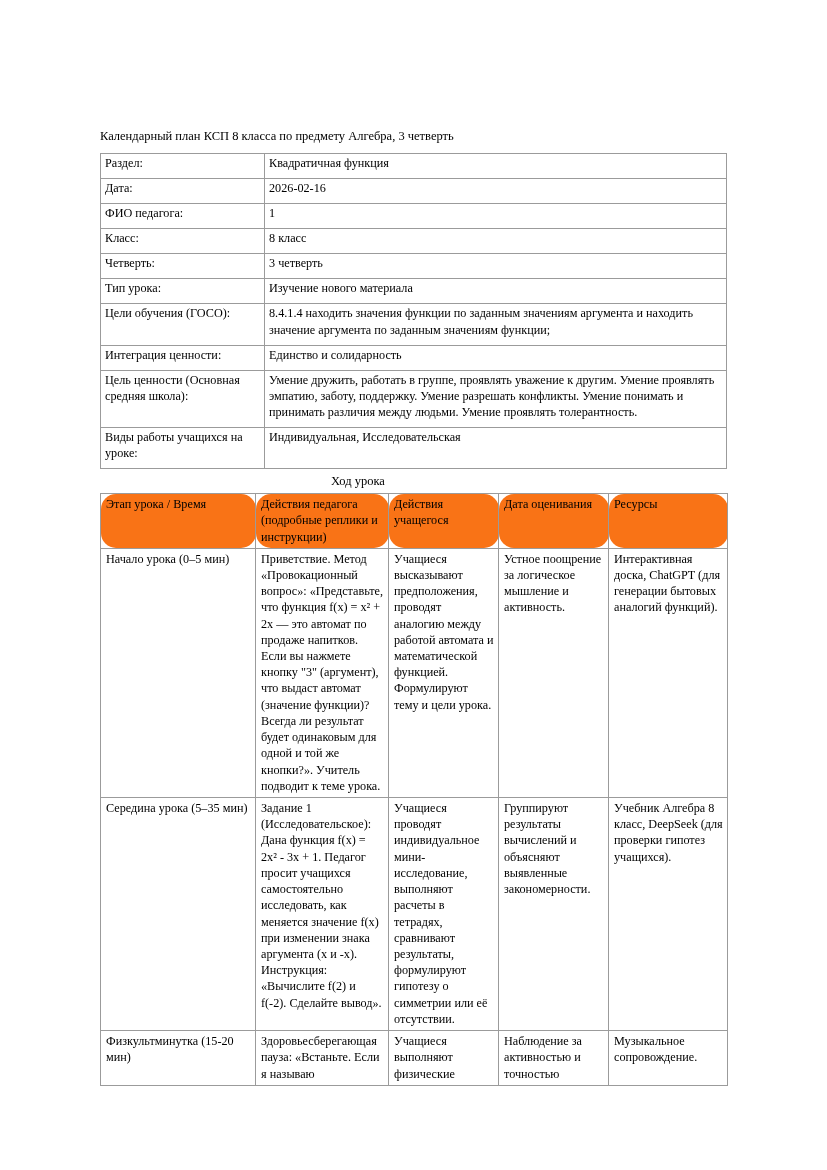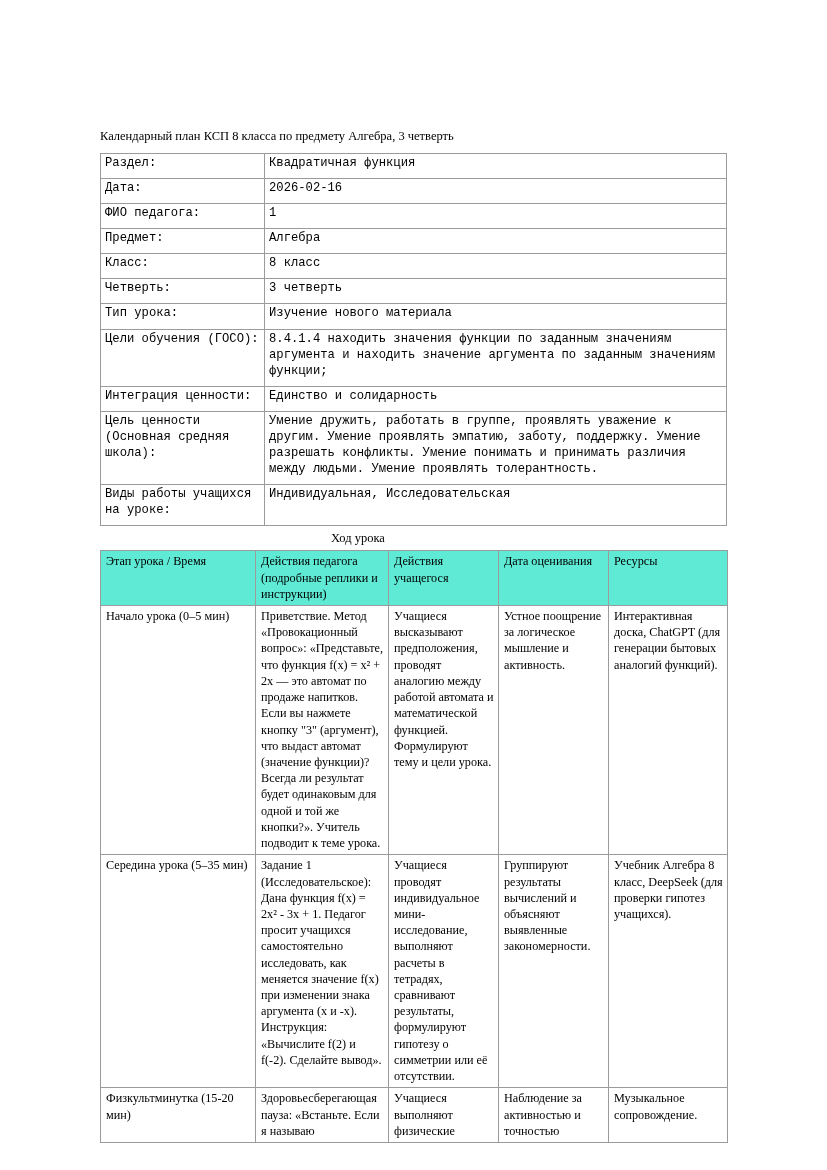--- a/index.html
+++ b/index.html
@@ -30,21 +30,21 @@
     border-collapse: collapse;
     width: 627px;
     table-layout: fixed;
   }
   table.info-table td {
     border: 1px solid #9b9b9b;
     font-size: 12.2px;
     line-height: 1.32;
     padding: 1px 4px 7px 4px;
     vertical-align: top;
-    font-family: Liberation Mono, monospace;
+    font-family: Liberation Serif, serif;
   }
   table.info-table td.label {
     width: 155px;
   }
   .section-caption {
     font-size: 12.5px;
     line-height: 1.35;
     margin: 4px 0 3px 0;
     text-align: center;
   }
@@ -52,21 +52,22 @@
     border: 1px solid #9b9b9b;
     font-size: 12.2px;
     line-height: 1.33;
     padding: 2px 4px 3px 5px;
     vertical-align: top;
     text-align: left;
     font-weight: normal;
     font-family: "Liberation Serif", serif;
   }
   table.course-table thead th {
-    background: #5eead4;
+    background: #f97316;
+    border-radius: 15px;
   }
   .col-stage  { width: 155px; }
   .col-teach  { width: 133px; }
   .col-stud   { width: 110px; }
   .col-forms  { width: 110px; }
   .col-res    { width: 119px; }
 </style>
 </head>
 <body>
 
@@ -80,24 +81,20 @@
         <td class="label">Раздел:</td>
         <td>Квадратичная функция</td>
       </tr>
       <tr>
         <td class="label">Дата:</td>
         <td>2026-02-16</td>
       </tr>
       <tr>
         <td class="label">ФИО педагога:</td>
         <td>1</td>
-      </tr>
-      <tr>
-        <td class="label">Предмет:</td>
-        <td>Алгебра</td>
       </tr>
       <tr>
         <td class="label">Класс:</td>
         <td>8 класс</td>
       </tr>
       <tr>
         <td class="label">Четверть:</td>
         <td>3 четверть</td>
       </tr>
       <tr>

